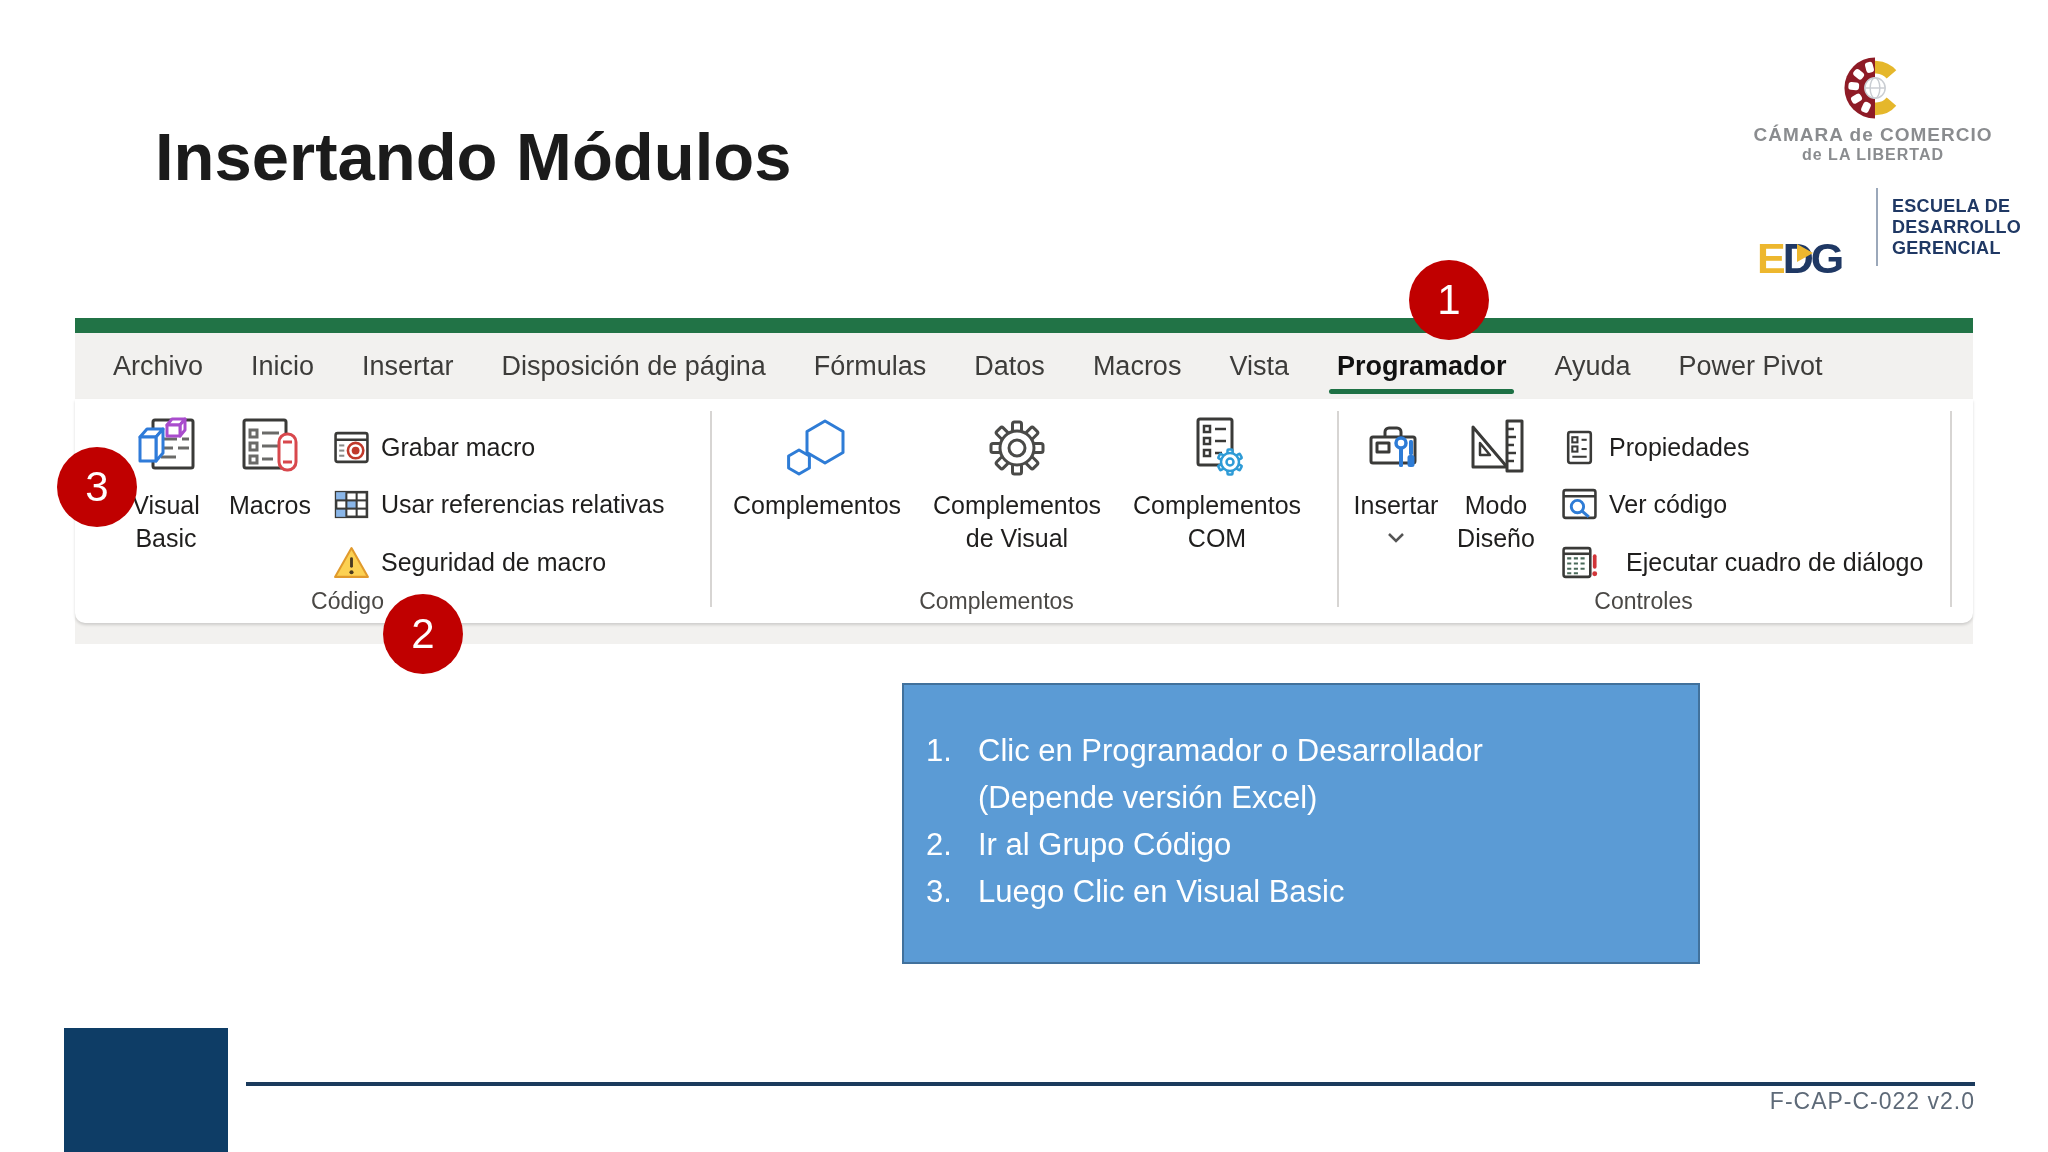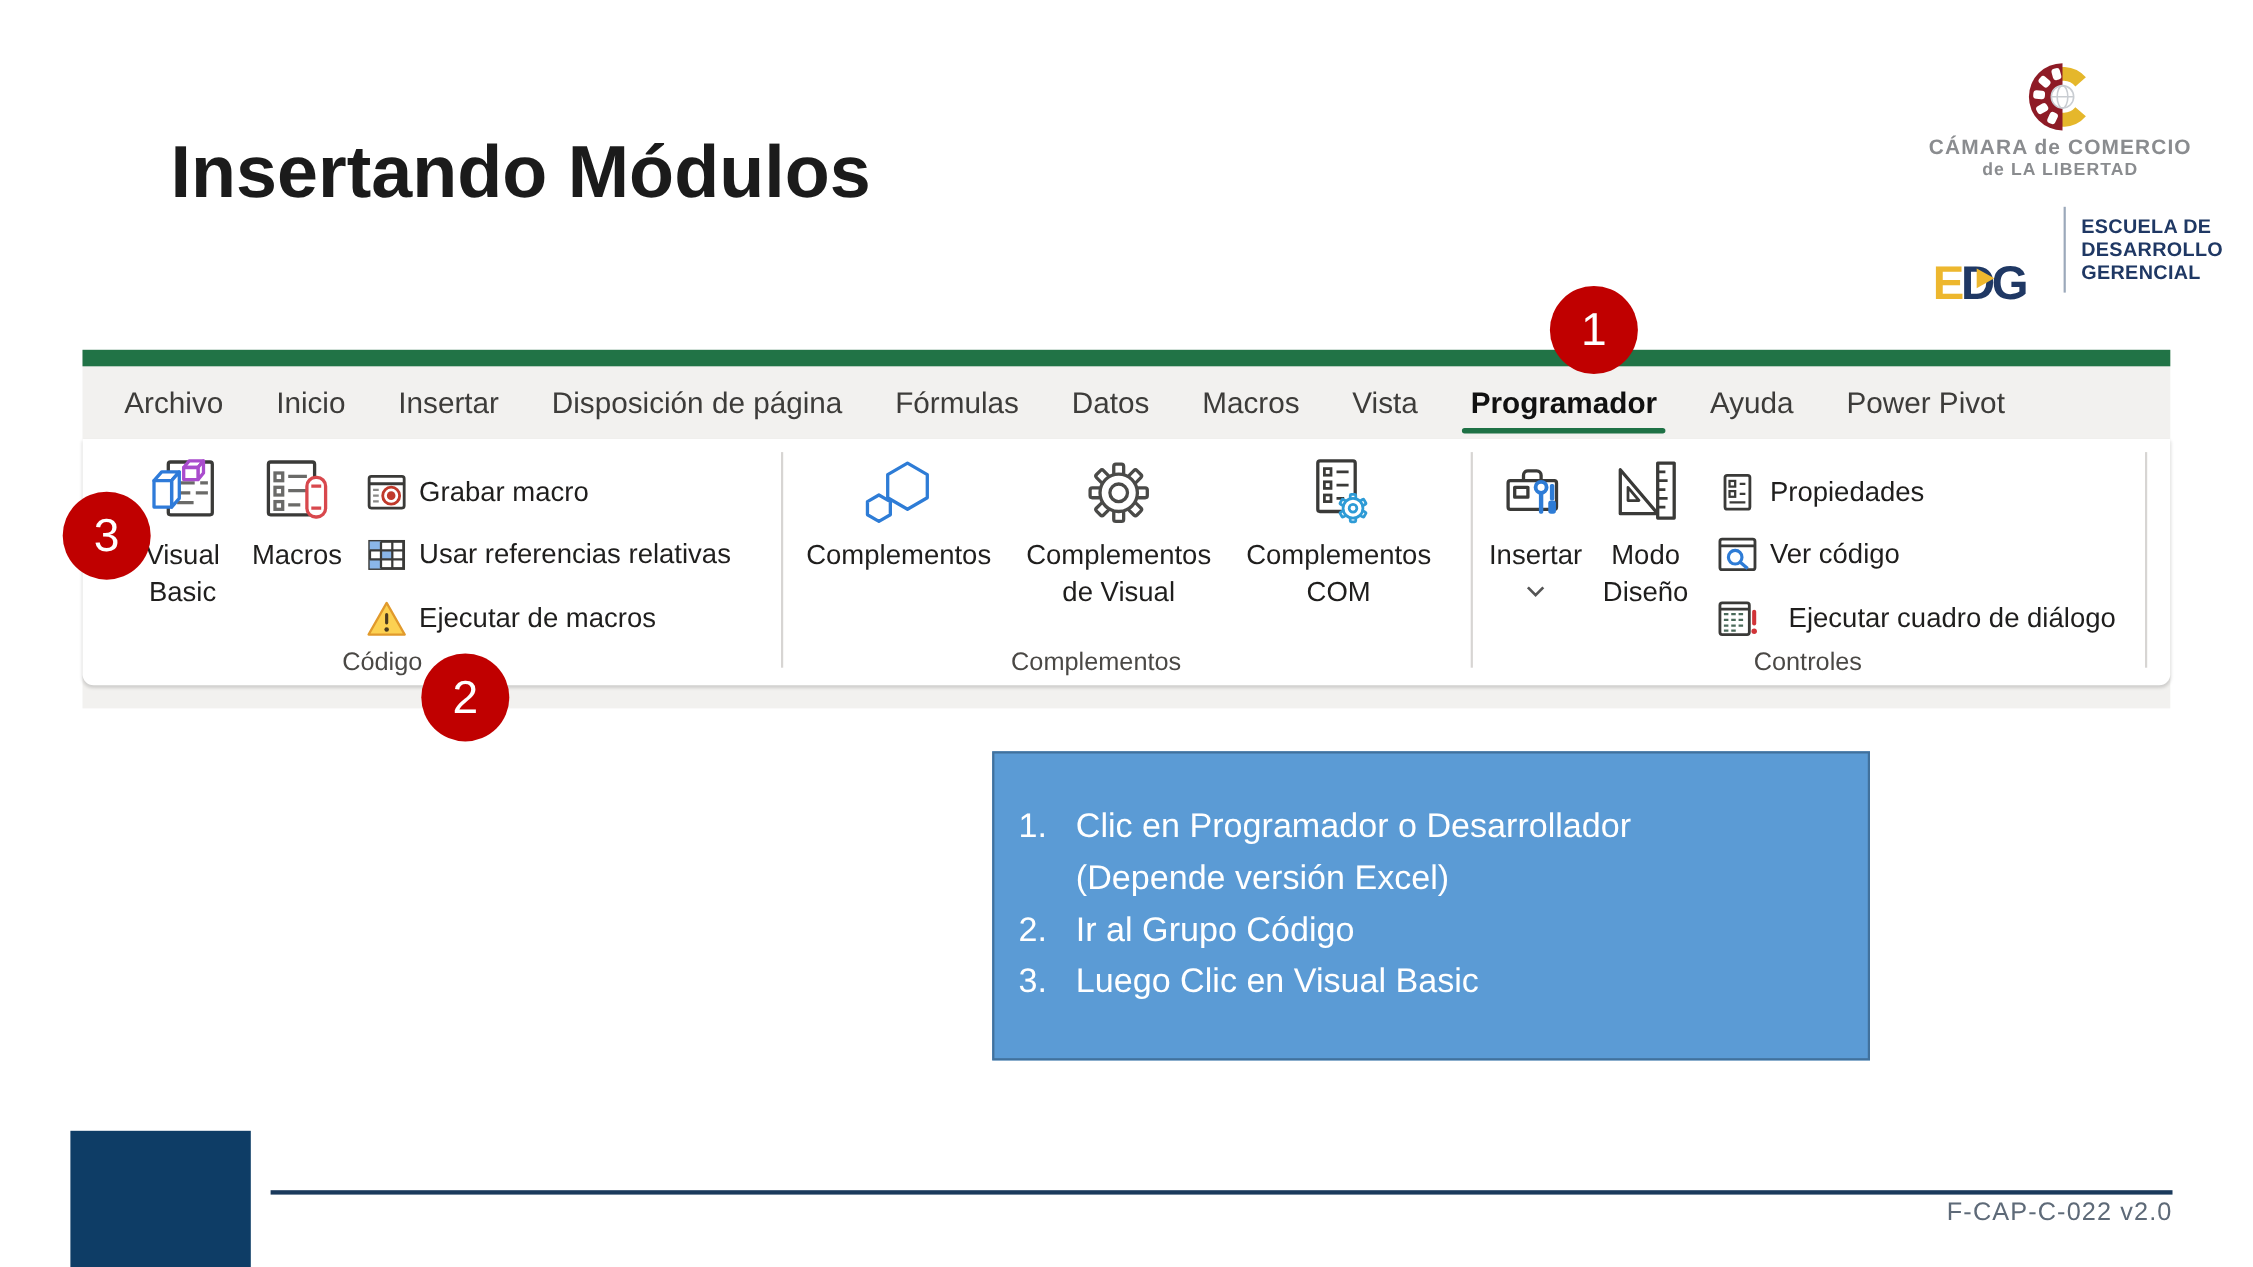--- a/index.html
+++ b/index.html
@@ -204,21 +204,21 @@
           </g>
         </svg>
         <span>Usar referencias relativas</span>
       </div>
       <div class="smallbtn" style="top:141px;">
         <svg viewBox="0 0 36 36">
           <path d="M18 4 L34 32 H2 Z" fill="#FCD152" stroke="#E19A2C" stroke-width="2" stroke-linejoin="round"></path>
           <rect x="16.6" y="13" width="2.8" height="10" rx="1.4" fill="#4a3a20"></rect>
           <circle cx="18" cy="27.5" r="2" fill="#4a3a20"></circle>
         </svg>
-        <span>Ejecutar de macros</span>
+        <span>Seguridad de macro</span>
       </div>
       <div class="grouplabel">Código</div>
     </div>
     <div class="vsep" style="left:635px;"></div>
 
     <div class="group g2">
       <div class="bigbtn" style="left:12px;width:190px;">
         <svg class="icon-big" viewBox="0 0 66 66">
           <g fill="#fff" stroke="#2e7cd6" stroke-width="3" stroke-linejoin="round">
             <path d="M41 6 L59 16.5 L59 37.5 L41 48 L23 37.5 L23 16.5 Z"></path>

